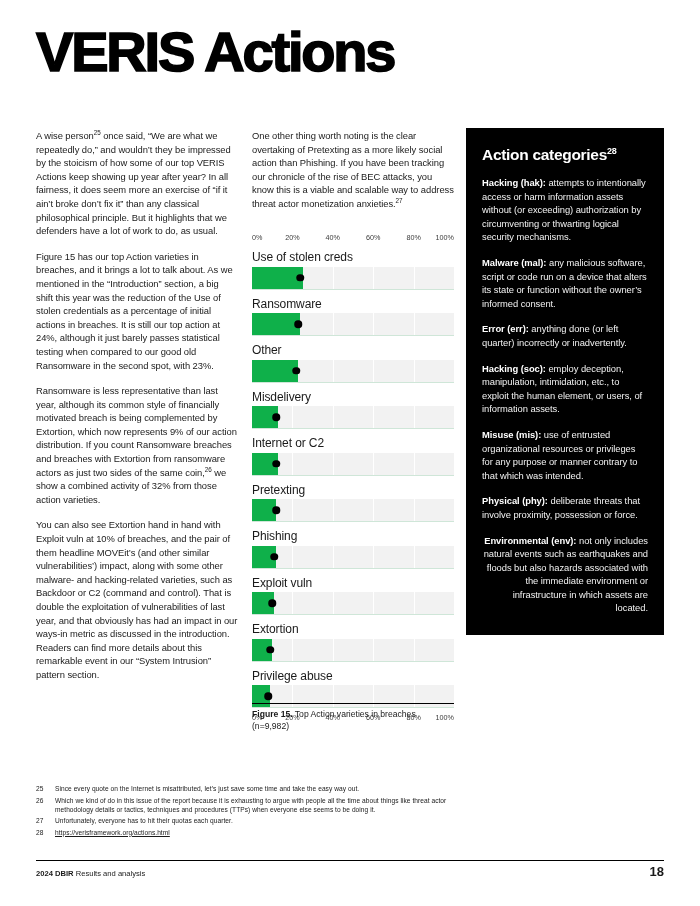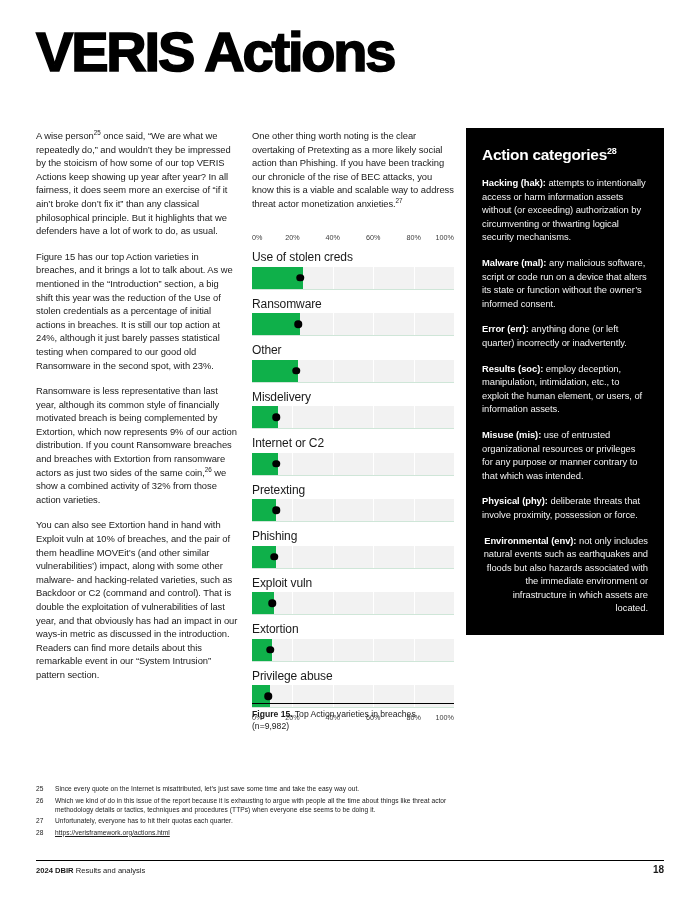--- a/index.html
+++ b/index.html
@@ -222,21 +222,21 @@
     top: 864px;
     width: 628px;
     display: flex;
     justify-content: space-between;
     align-items: baseline;
     font-size: 7.6px;
     color: #1a1a1a;
   }
   .footer .brand { font-weight: 700; }
   .footer .label { font-weight: 400; }
-  .footer .pageno { font-weight: 700; font-size: 10px; }
+  .footer .pageno { font-weight: 700; font-size: 13px; }
 </style>
 </head>
 <body>
 
 <div class="page">
 
   <h1 class="title">VERIS Actions</h1>
 
   <div class="col-left">
     <p class="body">A wise person<sup>25</sup> once said, “We are what we repeatedly do,” and wouldn’t they be impressed by the stoicism of how some of our top VERIS Actions keep showing up year after year? In all fairness, it does seem more an exercise of “if it ain’t broke don’t fix it” than any classical philosophical principle. But it highlights that we defenders have a lot of work to do, as usual.</p>
@@ -385,21 +385,21 @@
   </div>
 
   <aside class="col-right">
     <div class="panel-title">
       <span>Action categories</span><sup>28</sup>
     </div>
     <div id="panel-entries">
         <p class="panel-p"><b>Hacking (hak):</b><span> attempts to intentionally access or harm information assets without (or exceeding) authorization by circumventing or thwarting logical security mechanisms.</span></p>
         <p class="panel-p"><b>Malware (mal):</b><span> any malicious software, script or code run on a device that alters its state or function without the owner’s informed consent.</span></p>
         <p class="panel-p"><b>Error (err):</b><span> anything done (or left quarter) incorrectly or inadvertently.</span></p>
-        <p class="panel-p"><b>Results (soc):</b><span> employ deception, manipulation, intimidation, etc., to exploit the human element, or users, of information assets.</span></p>
+        <p class="panel-p"><b>Hacking (soc):</b><span> employ deception, manipulation, intimidation, etc., to exploit the human element, or users, of information assets.</span></p>
         <p class="panel-p"><b>Misuse (mis):</b><span> use of entrusted organizational resources or privileges for any purpose or manner contrary to that which was intended.</span></p>
         <p class="panel-p"><b>Physical (phy):</b><span> deliberate threats that involve proximity, possession or force.</span></p>
         <p class="panel-p"><b>Environmental (env):</b><span> not only includes natural events such as earthquakes and floods but also hazards associated with the immediate environment or infrastructure in which assets are located.</span></p>
       </div>
   </aside>
 
   <div class="footnotes" id="footnotes">
       <div class="fn-row">
         <div class="fn-num">25</div>
         <div class="fn-text">Since every quote on the Internet is misattributed, let’s just save some time and take the easy way out.</div>

